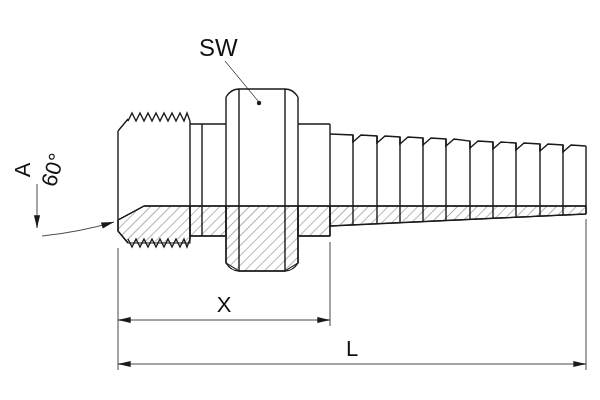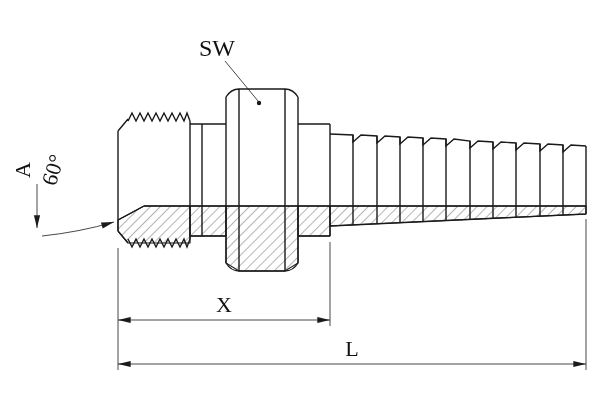--- a/index.html
+++ b/index.html
@@ -1,21 +1,21 @@
 <!DOCTYPE html>
 <html><head>
 <meta charset="utf-8">
 <style>
   html,body{margin:0;padding:0;background:#ffffff;}
   #stage{
     position:relative;
     width:600px;height:400px;
     background:#ffffff;
     overflow:hidden;
-    font-family:Liberation Serif, serif;
+    font-family:Liberation Sans, sans-serif;
   }
   svg{display:block;}
   .outline{stroke:#1a1a1a;stroke-width:1.4;fill:none;stroke-linejoin:miter;stroke-linecap:butt;}
   .thin{stroke:#1a1a1a;stroke-width:0.8;fill:none;}
   .hatched{fill:url(#hatch);stroke:#1a1a1a;stroke-width:1.1;}
   .dimtext{fill:#111111;font-size:22px;}
   .callouttext{fill:#111111;font-size:24px;}
 </style>
 </head>
 <body>

